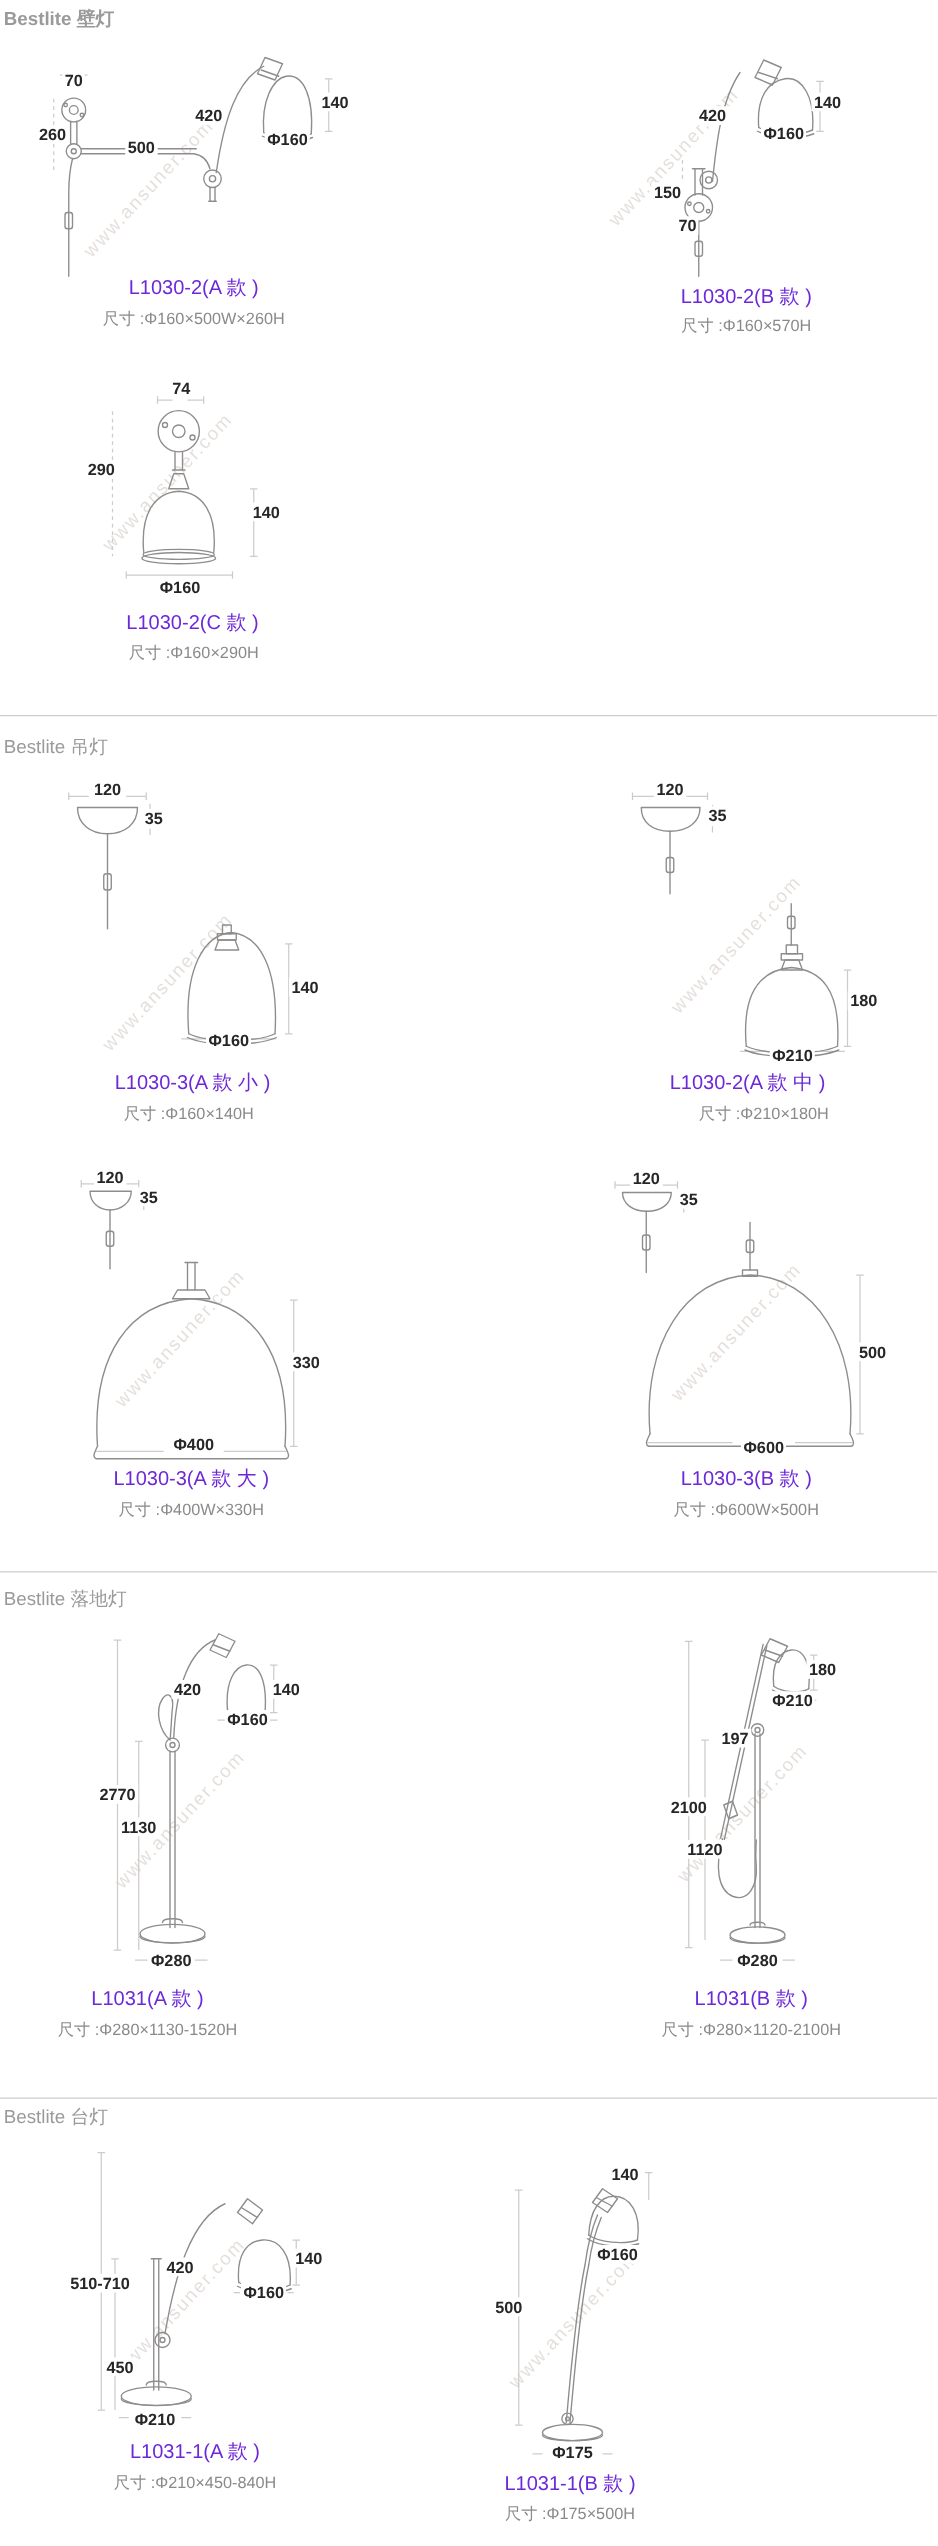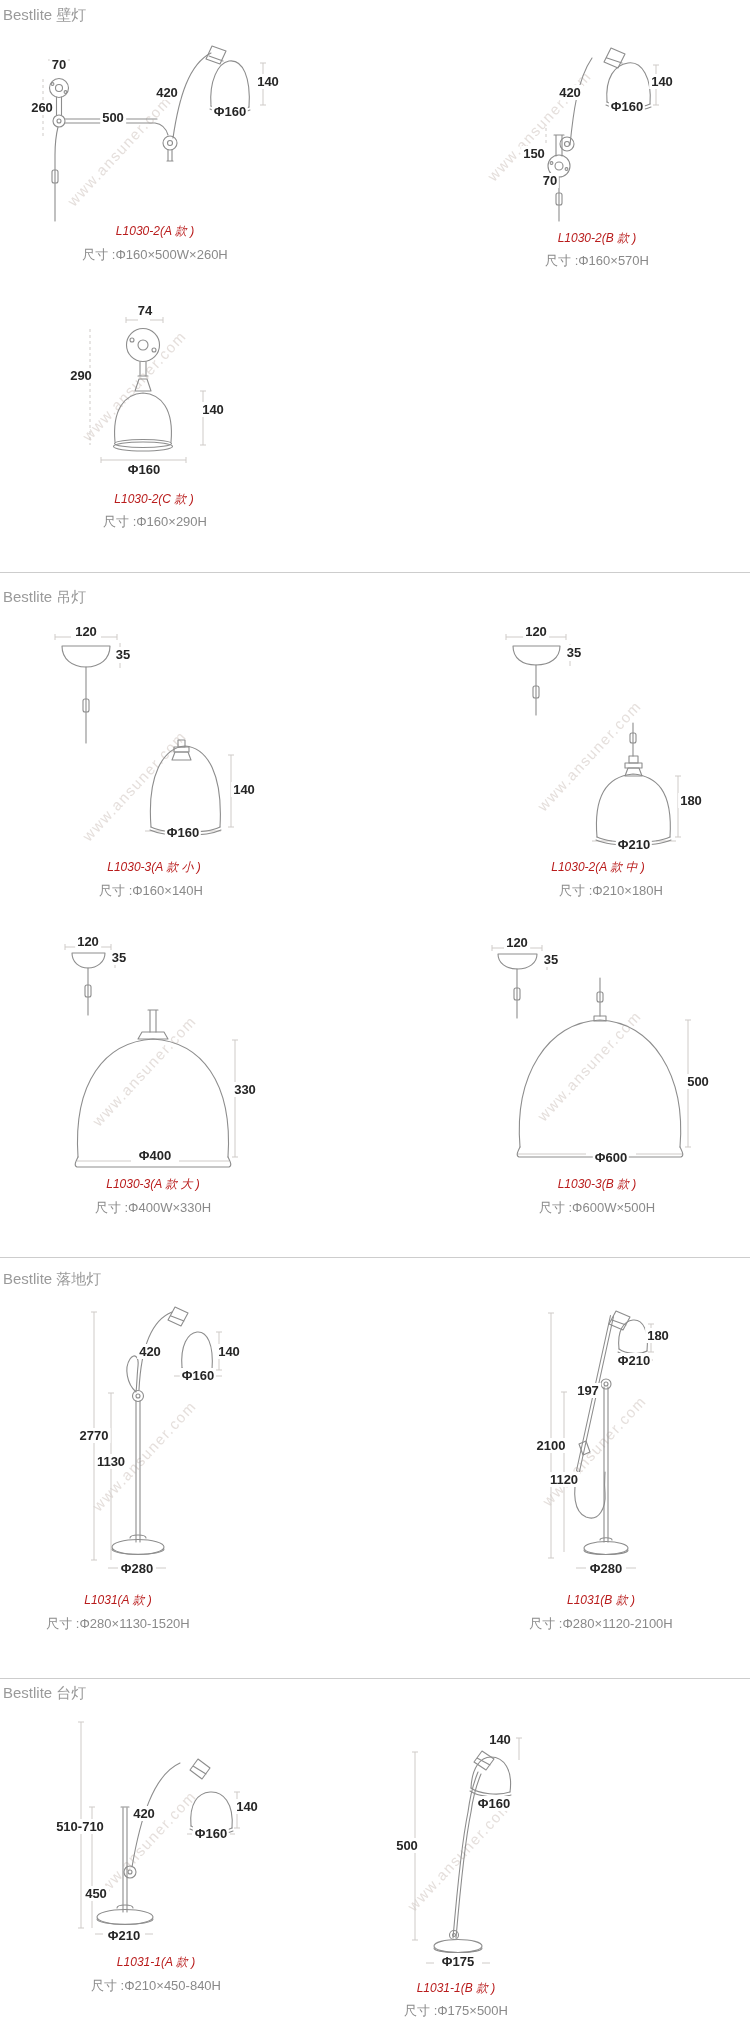--- a/index.html
+++ b/index.html
@@ -4,36 +4,36 @@
 <style>
   html,body{margin:0;padding:0;background:#fff;}
   #page{position:relative;width:750px;height:2037px;background:#fff;overflow:hidden;
         font-family:"Liberation Sans","DejaVu Sans",sans-serif;}
   .divider{position:absolute;left:0;width:750px;height:0;border-top:1px solid #cdcdcd;}
   .sec-title{position:absolute;left:3px;font-size:15px;color:#9a9a9a;white-space:nowrap;}
   .fig{position:absolute;}
   .fig svg{position:absolute;left:0;top:0;}
   .dim{position:absolute;transform:translateX(-50%);font-size:13px;font-weight:bold;
        color:#262626;white-space:nowrap;background:#fff;padding:0 2px;line-height:15px;}
-  .model{position:absolute;transform:translateX(-50%);font-size:12px;color:#b91c1c;
-       white-space:nowrap;line-height:16px;font-style:italic;}
+  .model{position:absolute;transform:translateX(-50%);font-size:16px;color:#6d28d9;
+       white-space:nowrap;line-height:16px;}
   .size{position:absolute;transform:translateX(-50%);font-size:13px;color:#8a8a8a;
        white-space:nowrap;line-height:15px;}
   .wm{position:absolute;font-size:15px;letter-spacing:1.5px;color:rgba(203,192,186,0.5);
       transform:rotate(-47deg);transform-origin:0 50%;white-space:nowrap;pointer-events:none;}
   .art{stroke:#8d8d8d;fill:none;stroke-width:1.1;stroke-linecap:round;stroke-linejoin:round;}
   .tick{stroke:#cfcbc8;fill:none;stroke-width:1;}
   .tickd{stroke-dasharray:3 3;}
 </style>
 </head>
 <body>
 
 <div id="page">
 
-  <div class="sec-title" style="top:6px;">Bestlite 壁灯</div>
+  <div class="sec-title" style="top:6px;font-weight:bold;">Bestlite 壁灯</div>
   <div class="sec-title" style="top:588px;">Bestlite 吊灯</div>
   <div class="sec-title" style="top:1270px;">Bestlite 落地灯</div>
   <div class="sec-title" style="top:1684px;">Bestlite 台灯</div>
 
   <div class="divider" style="top:572px;"></div>
   <div class="divider" style="top:1257px;"></div>
   <div class="divider" style="top:1678px;"></div>
 
   <div class="wm" style="left:70px;top:195px;">www.ansuner.com</div>
   <div class="wm" style="left:490px;top:170px;">www.ansuner.com</div>

